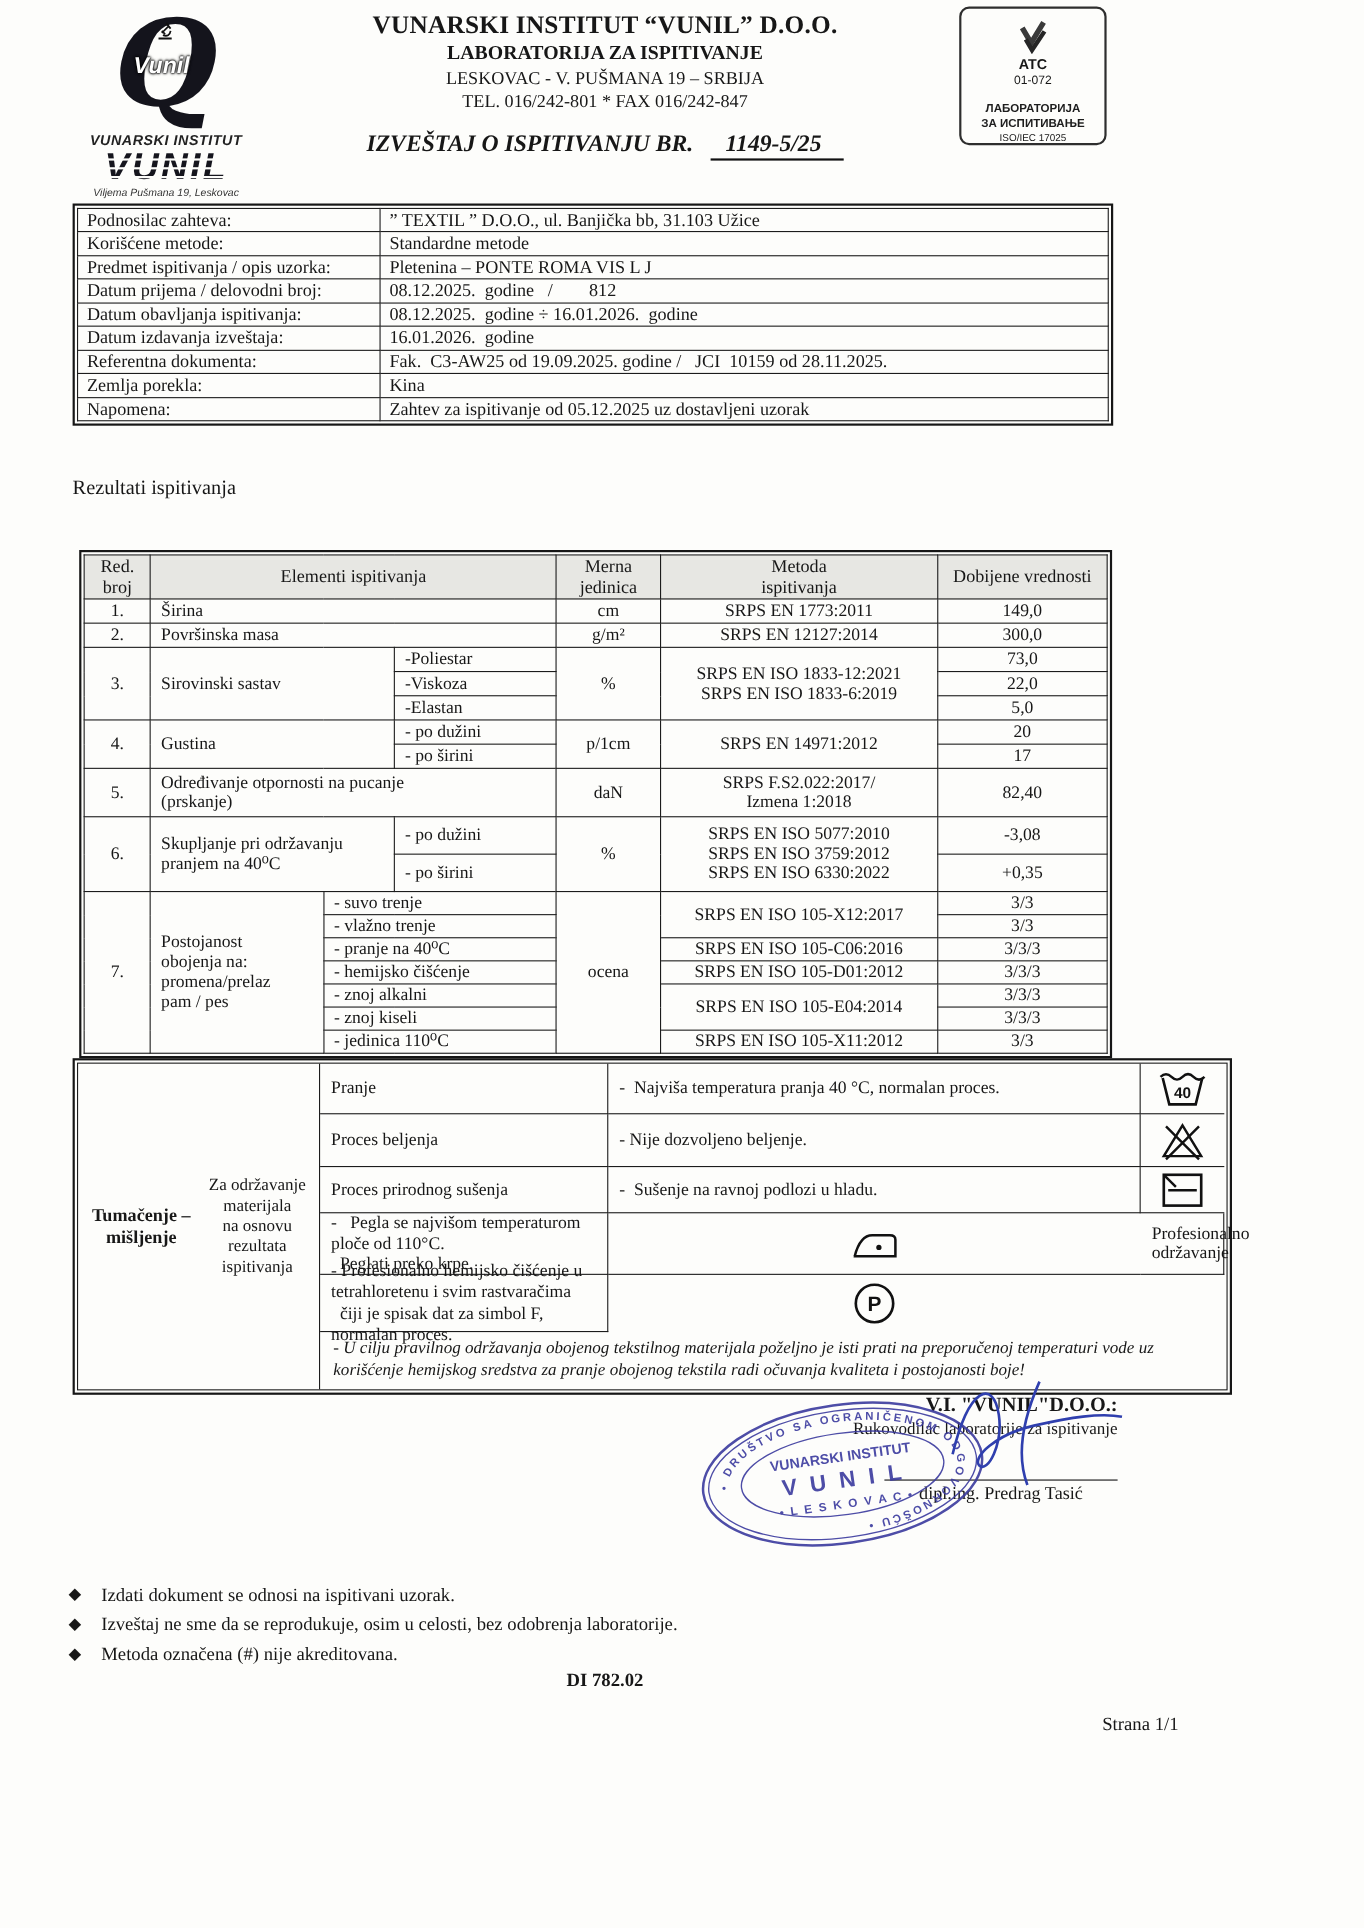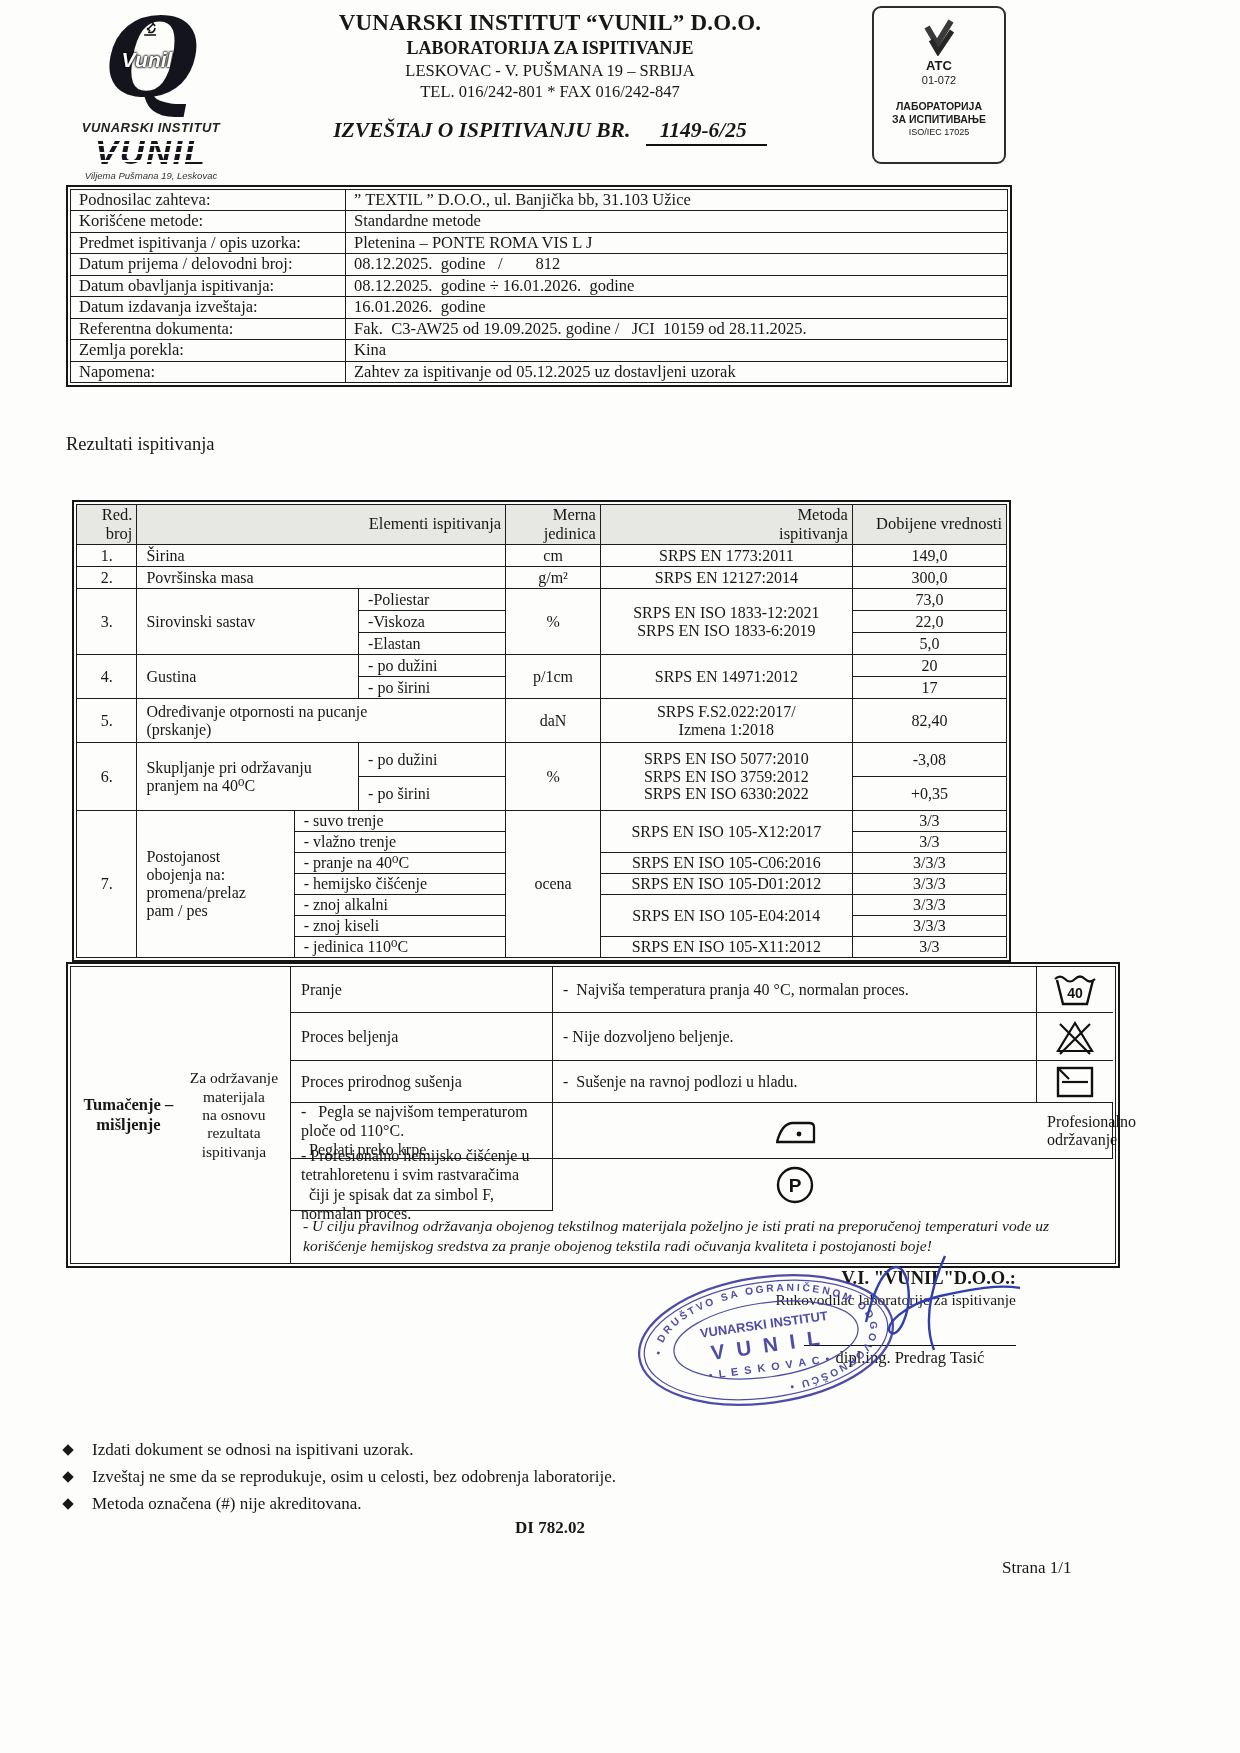--- a/index.html
+++ b/index.html
@@ -26,21 +26,21 @@
   .logo-addr{font-style:italic;font-size:9.5px;color:#333;margin-top:1px;}
 
   .head-center{position:absolute;left:250px;top:10px;width:600px;text-align:center;}
   .hc-company{font-weight:bold;font-size:23px;letter-spacing:.2px;}
   .hc-lab{font-weight:bold;font-size:18px;margin-top:2px;}
   .hc-addr{font-size:16.5px;margin-top:2px;}
   .hc-tel{font-size:16.5px;margin-top:1px;}
   .report-line{margin-top:16px;font-weight:bold;font-style:italic;font-size:21.5px;white-space:nowrap;}
   .report-num{display:inline-block;border-bottom:2.5px solid #111;padding:0 20px 1px 14px;margin-left:10px;}
 
-  .badge{position:absolute;left:872px;top:6px;width:134px;height:158px;border:2px solid #2e2e2e;border-radius:9px;
+  .badge{position:absolute;left:872px;top:6px;width:134px;height:126px;border:2px solid #2e2e2e;border-radius:9px;
     display:flex;flex-direction:column;align-items:center;box-sizing:border-box;padding-top:10px;}
   .badge .b-ac{font-weight:bold;font-size:13px;margin-top:2px;}
   .badge .b-num{font-size:11px;margin-top:1px;}
   .badge .b-lab{font-weight:bold;font-size:10.5px;line-height:1.25;margin-top:14px;color:#1d1d1d;}
   .badge .b-iso{font-size:9px;margin-top:1px;}
 
   
   .dbl{border:2px solid #161616;padding:2px;box-sizing:border-box;background:transparent;}
 
   
@@ -51,21 +51,21 @@
   .info-value{white-space:pre-wrap;}
   .info-wrap td{height:18px;}
 
   
   .res-heading{position:absolute;left:66px;top:434px;font-size:18.5px;}
 
   
   .res-wrap{position:absolute;left:72px;top:500px;width:939px;}
   table.res td{font-size:16px;text-align:center;padding:0 4px;}
   table.res td.al{text-align:left;padding-left:9px;}
-  table.res tr.hh td{background:#e7e7e3;font-size:16.5px;text-align:right;}
+  table.res tr.hh td{background:#e7e7e3;font-size:16.5px;}
   .h40{height:40px;} .h22{height:22px;} .h44{height:44px;} .h34{height:34px;} .h21{height:21px;}
 
   
   .care-wrap{position:absolute;left:66px;top:962px;width:1054px;}
   .care{display:grid;grid-template-columns:220px 262px 484px 76px;grid-template-rows:46px 48px 42px 56px 52px auto;border:1.3px solid #1c1c1c;}
   .care>div{border-right:1.3px solid #1c1c1c;border-bottom:1.3px solid #1c1c1c;display:flex;align-items:center;box-sizing:border-box;}
   .care .c-head{grid-row:1/7;flex-direction:row;justify-content:center;text-align:center;padding:4px;border-bottom:none;}
   .c-head .t1{font-weight:bold;font-size:16.5px;}
   .c-head .t2{font-size:15.5px;line-height:1.18;white-space:pre-line;}
   .care .c-label{padding-left:10px;font-size:16px;}
@@ -116,21 +116,21 @@
     <div class="logo-addr sans">Viljema Pušmana 19, Leskovac</div>
   </div>
 
   <div class="head-center">
     <div class="hc-company">VUNARSKI INSTITUT “VUNIL” D.O.O.</div>
     <div class="hc-lab">LABORATORIJA ZA ISPITIVANJE</div>
     <div class="hc-addr">LESKOVAC - V. PUŠMANA 19 – SRBIJA</div>
     <div class="hc-tel">TEL. 016/242-801 * FAX  016/242-847</div>
     <div class="report-line">
       <span>IZVEŠTAJ O ISPITIVANJU BR.</span>
-      <span class="report-num">1149-6/25</span>
+      <span class="report-num">1149-5/25</span>
     </div>
   </div>
 
   <div class="badge sans">
     <svg width="42" height="38" viewBox="0 0 42 38">
       <path d="M9 9 L19 26 L33 3" stroke="#3a3a3a" stroke-width="6" fill="none"></path>
       <path d="M13 22 L20 34 L34 13" stroke="#262626" stroke-width="5" fill="none"></path>
     </svg>
     <div class="b-ac">ATC</div>
     <div class="b-num">01-072</div>

